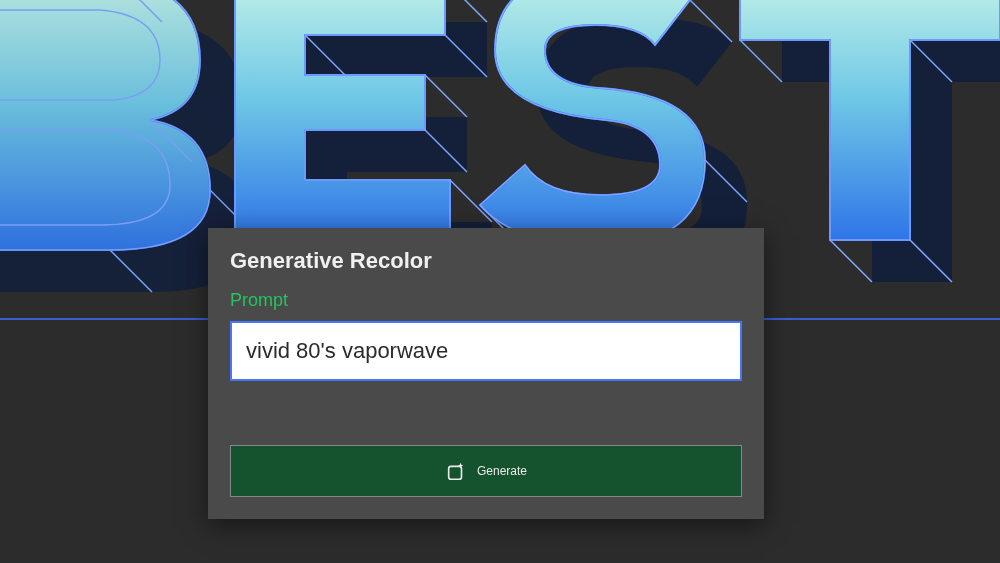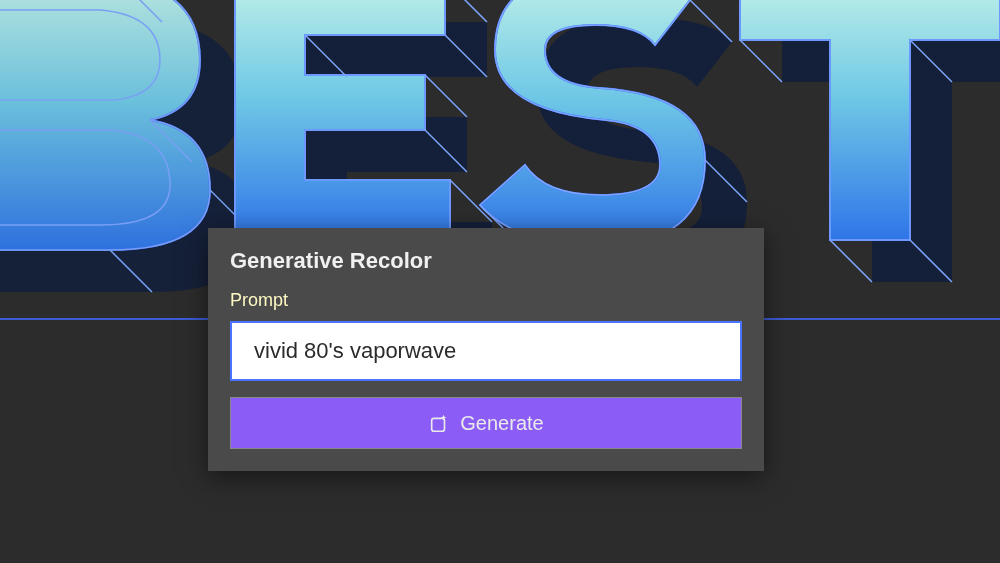--- a/index.html
+++ b/index.html
@@ -37,49 +37,50 @@
     color: #e8e8e8;
   }
   .panel-title {
     font-size: 22px;
     font-weight: 600;
     color: #f0f0f0;
     margin-bottom: 16px;
   }
   .field-label {
     font-size: 18px;
-    color: #fef9c3;
+    color: #22c55e;
     margin-bottom: 10px;
     font-weight: 400;
   }
   .prompt-input {
     width: 100%;
     height: 60px;
     background: #ffffff;
     border: 2px solid #4974ff;
     outline: none;
     font-size: 22px;
     color: #2b2b2b;
-    padding: 0 22px;
+    padding: 0 14px;
     font-family: inherit;
     margin-bottom: 16px;
   }
   .generate-btn {
     width: 100%;
     height: 52px;
-    background: #8b5cf6;
+    background: #14532d;
     border: 1px solid #878787;
     color: #eaeaea;
-    font-size: 20px;
+    font-size: 12px;
     cursor: pointer;
     display: flex;
     align-items: center;
     justify-content: center;
     gap: 10px;
     font-family: inherit;
+    margin-top: 48px;
   }
   .gen-icon { display: inline-flex; }
 </style>
 </head>
 <body>
 
 <div class="canvas">
   <svg class="art" width="1000" height="563" viewBox="0 0 1000 563" xmlns="http://www.w3.org/2000/svg">
     <defs>
       <linearGradient id="faceGrad" x1="0" y1="0" x2="0" y2="1">

